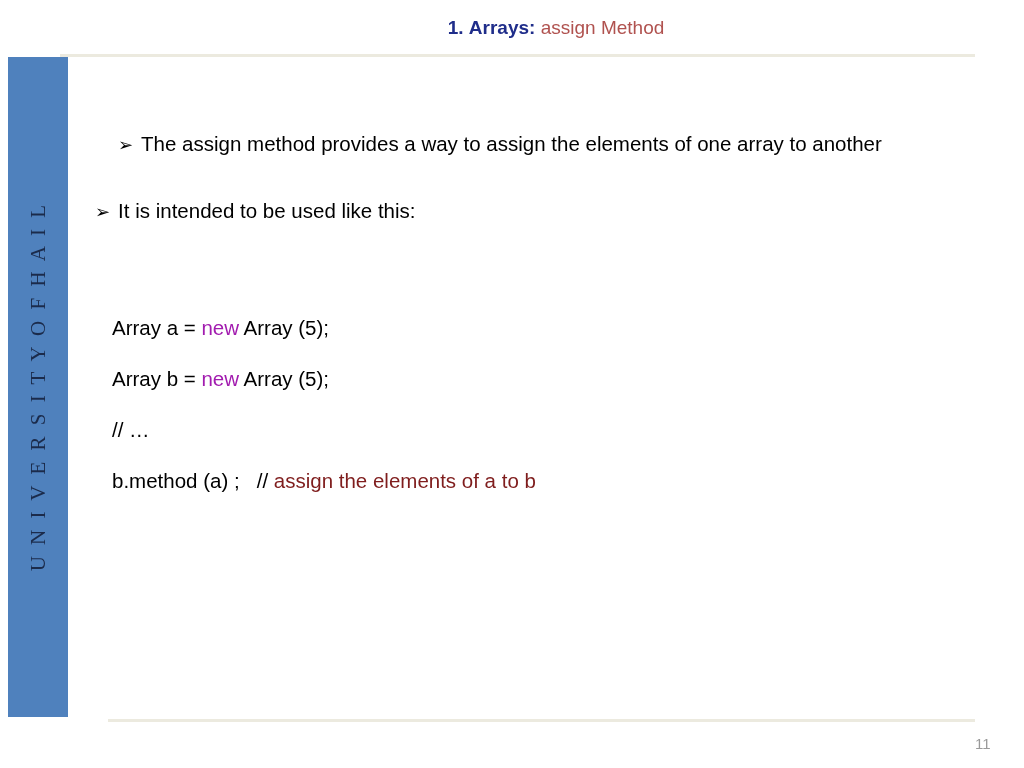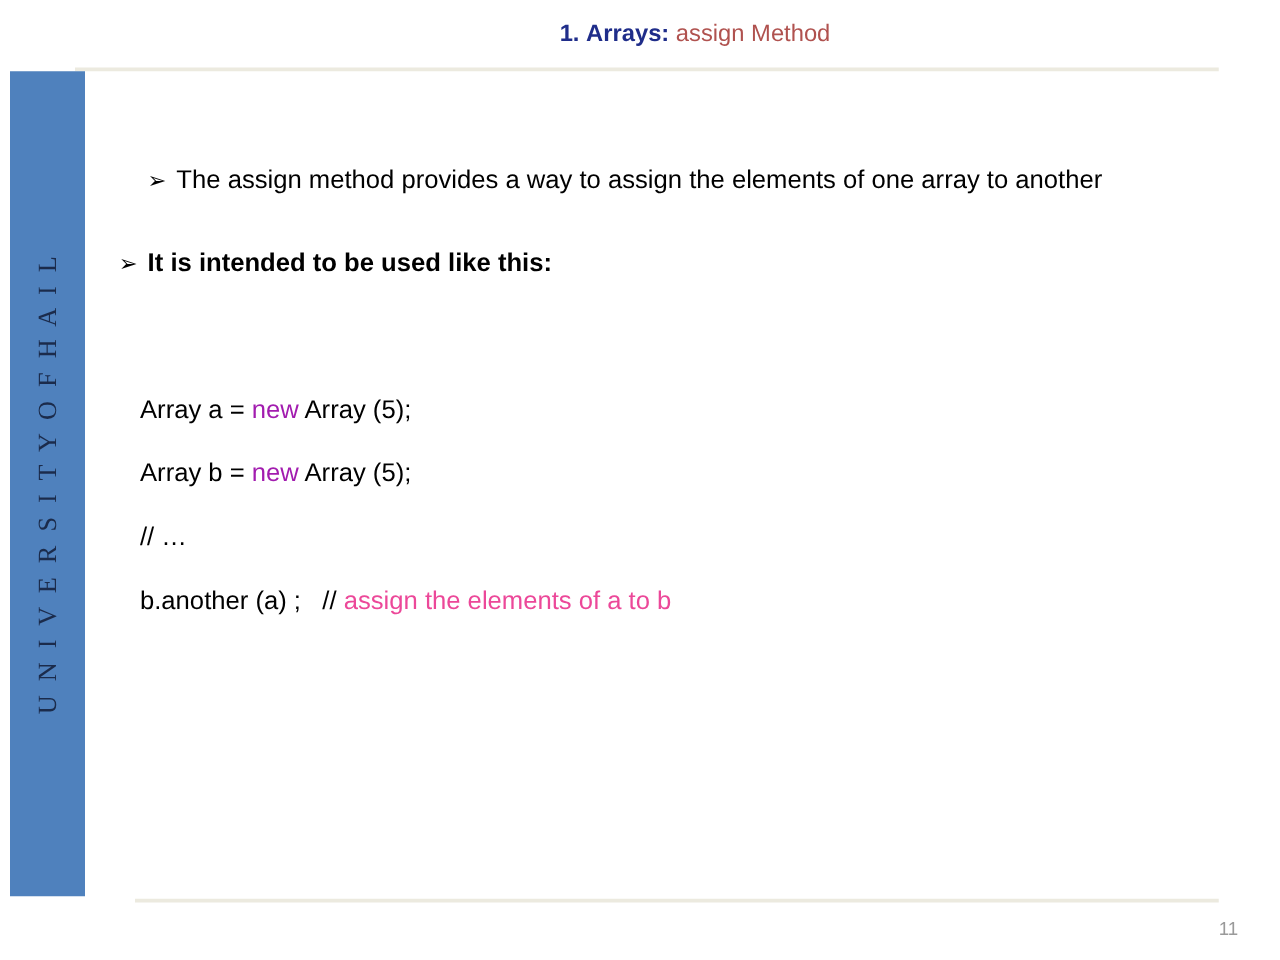--- a/index.html
+++ b/index.html
@@ -106,38 +106,37 @@
     font-family: "DejaVu Sans", sans-serif;
     font-size: 18px;
     margin-right: 8px;
   }
   .bullet-1 {
     width: 890px;
     margin-left: 23px;
   }
   .bullet-2 {
     margin-top: 18px;
-    font-weight: bold;
   }
 
   .code-block {
     margin-top: 66px;
     margin-left: 17px;
   }
   .code-line {
     font-size: 20.5px;
     line-height: 51px;
     color: #000000;
     white-space: pre;
   }
   .kw-new {
     color: #a21caf;
   }
   .comment {
-    color: #ec4899;
+    color: #7f1d1d;
   }
 
   
   .page-number {
     position: absolute;
     top: 735px;
     left: 955px;
     width: 40px;
     font-size: 15px;
     color: #9a9a9a;
@@ -173,18 +172,18 @@
   </div>
 
   <div class="code-block">
 
     <div class="code-line"><span>Array a = </span><span class="kw-new">new</span><span> Array (5);</span></div>
 
     <div class="code-line"><span>Array b = </span><span class="kw-new">new</span><span> Array (5);</span></div>
 
     <div class="code-line"><span>// …</span></div>
 
-    <div class="code-line"><span>b.another (a) ;   // </span><span class="comment">assign the elements of a to b</span></div>
+    <div class="code-line"><span>b.method (a) ;   // </span><span class="comment">assign the elements of a to b</span></div>
 
   </div>
 </div>
 
 <div class="page-number">11</div>
 
 </body></html>

